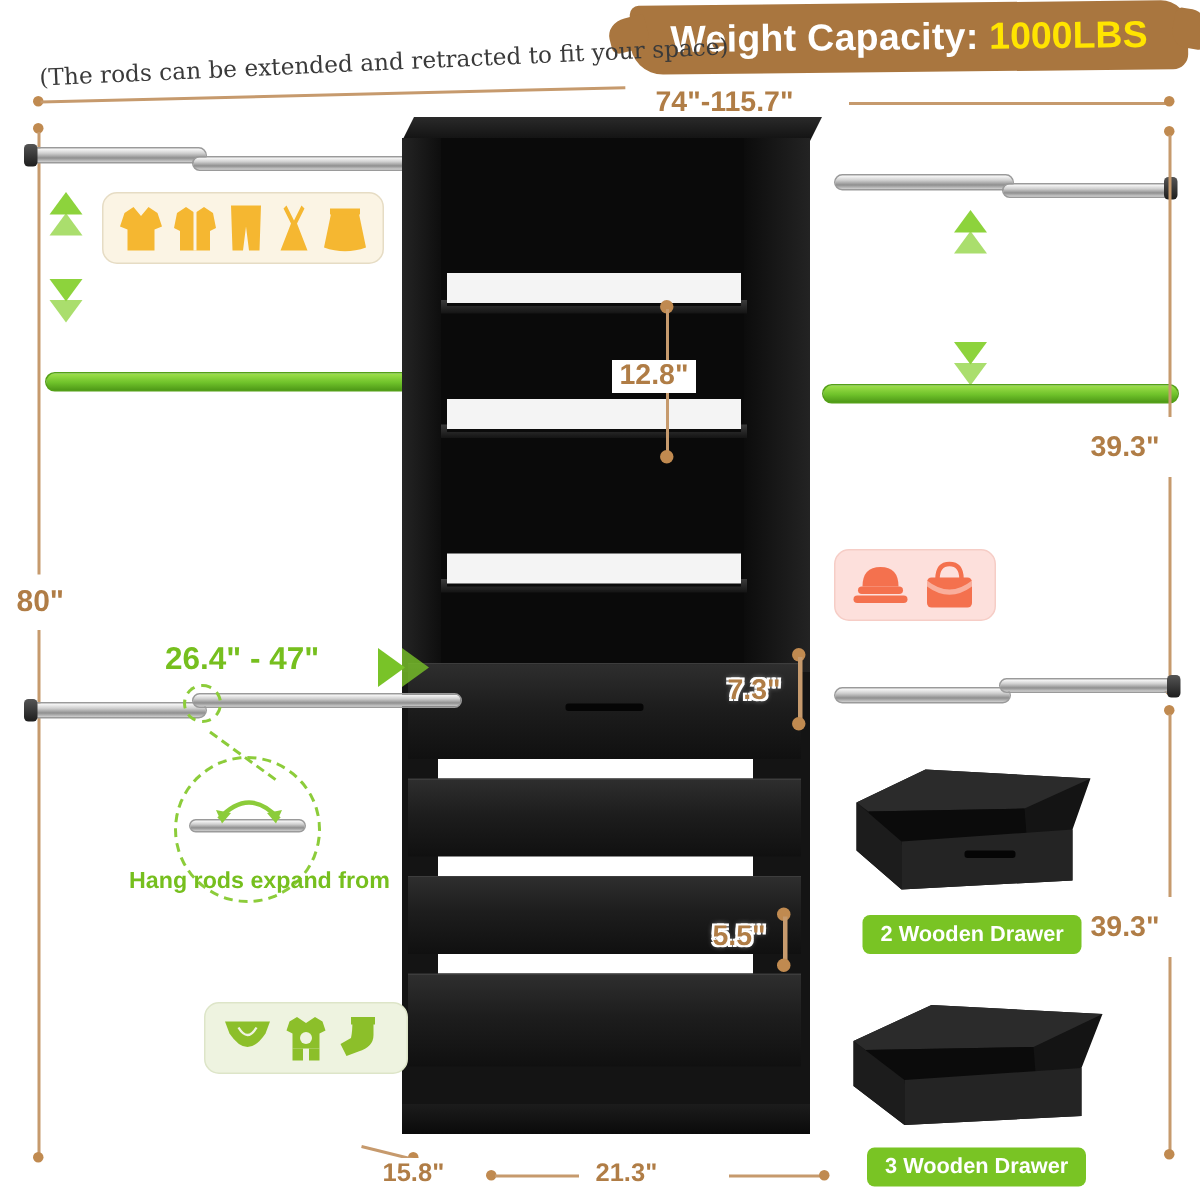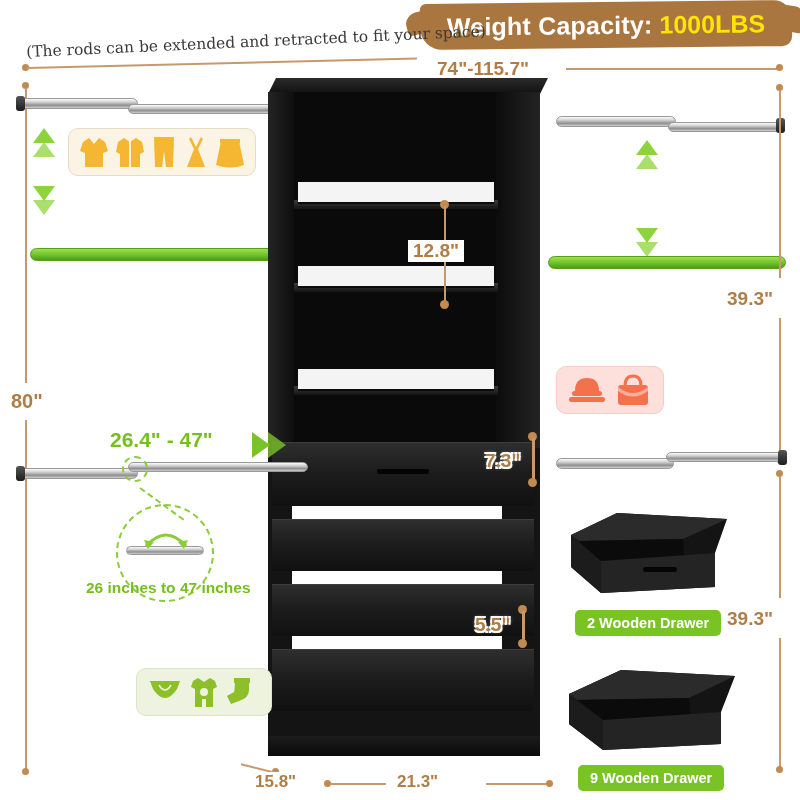--- a/index.html
+++ b/index.html
@@ -336,21 +336,21 @@
   <div class="abs dash-line" style="left:140px; top:487px; width:54px; transform:rotate(36deg); transform-origin:left center;"></div>
   <div class="abs dash-circle" style="left:116px; top:504px; width:98px; height:98px;"></div>
   <div class="abs rod" style="left:126px; top:546px; width:78px; height:9px;"></div>
   <svg class="abs" style="left:142px; top:522px;" width="48" height="34" viewBox="0 0 48 34">
     <path d="M4 24 Q24 2 44 24" fill="none" stroke="#8ccc3a" stroke-width="3"></path>
     <path d="M2 18 L6 27 L12 20 Z" fill="#8ccc3a"></path>
     <path d="M46 18 L42 27 L36 20 Z" fill="#8ccc3a"></path>
   </svg>
 
   <div class="abs green-note" style="left:86px; top:578px;">
-    <div>26 inches to 47 inches</div>
+    <div>Hang rods expand from</div>
   </div>
 
   <div class="icon-panel panel-green" style="left:136px; top:668px;">
     <svg width="36" height="30" viewBox="0 0 36 30">
       <path d="M3 4 L33 4 L30 12 Q18 30 6 12 Z" fill="#8cbf2a"></path>
       <path d="M12 8 Q18 18 24 8" fill="none" stroke="#eef3e0" stroke-width="1.6"></path>
     </svg>
     <svg width="30" height="34" viewBox="0 0 30 34">
       <path d="M9 3 L4 6 L2 12 L6 14 L6 24 L24 24 L24 14 L28 12 L26 6 L21 3 L15 7 Z" fill="#8cbf2a"></path>
       <path d="M6 24 L13 24 L13 32 L6 32 Z M17 24 L24 24 L24 32 L17 32 Z" fill="#8cbf2a"></path>
@@ -376,21 +376,21 @@
 
   <div class="sd-wrap" style="left:565px; top:660px;">
     <svg width="176" height="96" viewBox="0 0 176 96">
       <path d="M4 34 L56 10 L170 16 L156 52 L156 84 L38 90 L4 64 Z" fill="#141414"></path>
       <path d="M4 34 L56 10 L170 16 L124 38 L12 40 Z" fill="#2b2b2b"></path>
       <path d="M12 40 L124 38 L126 64 L18 62 Z" fill="#0b0b0b"></path>
       <path d="M38 90 L156 84 L156 52 L38 60 Z" fill="#242424"></path>
       <path d="M4 34 L4 64 L38 90 L38 60 Z" fill="#1c1c1c"></path>
     </svg>
   </div>
-  <div class="gbadge" style="left:578px; top:765px;">9 Wooden Drawer</div>
+  <div class="gbadge" style="left:578px; top:765px;">3 Wooden Drawer</div>
 
   <div class="abs rod" style="left:556px; top:458px; width:118px;"></div>
   <div class="abs rod" style="left:666px; top:452px; width:118px; height:10px;"></div>
   <div class="abs rod-cap" style="left:778px; top:450px;"></div>
 
   <div class="abs tan-dot sm" style="left:776px; top:470px;"></div>
   <div class="abs tan-line tan-v" style="left:779px; top:476px; height:122px;"></div>
   <div class="abs dim-label" style="left:722px; top:608px;">39.3"</div>
   <div class="abs tan-line tan-v" style="left:779px; top:638px; height:130px;"></div>
   <div class="abs tan-dot sm" style="left:776px; top:766px;"></div>

